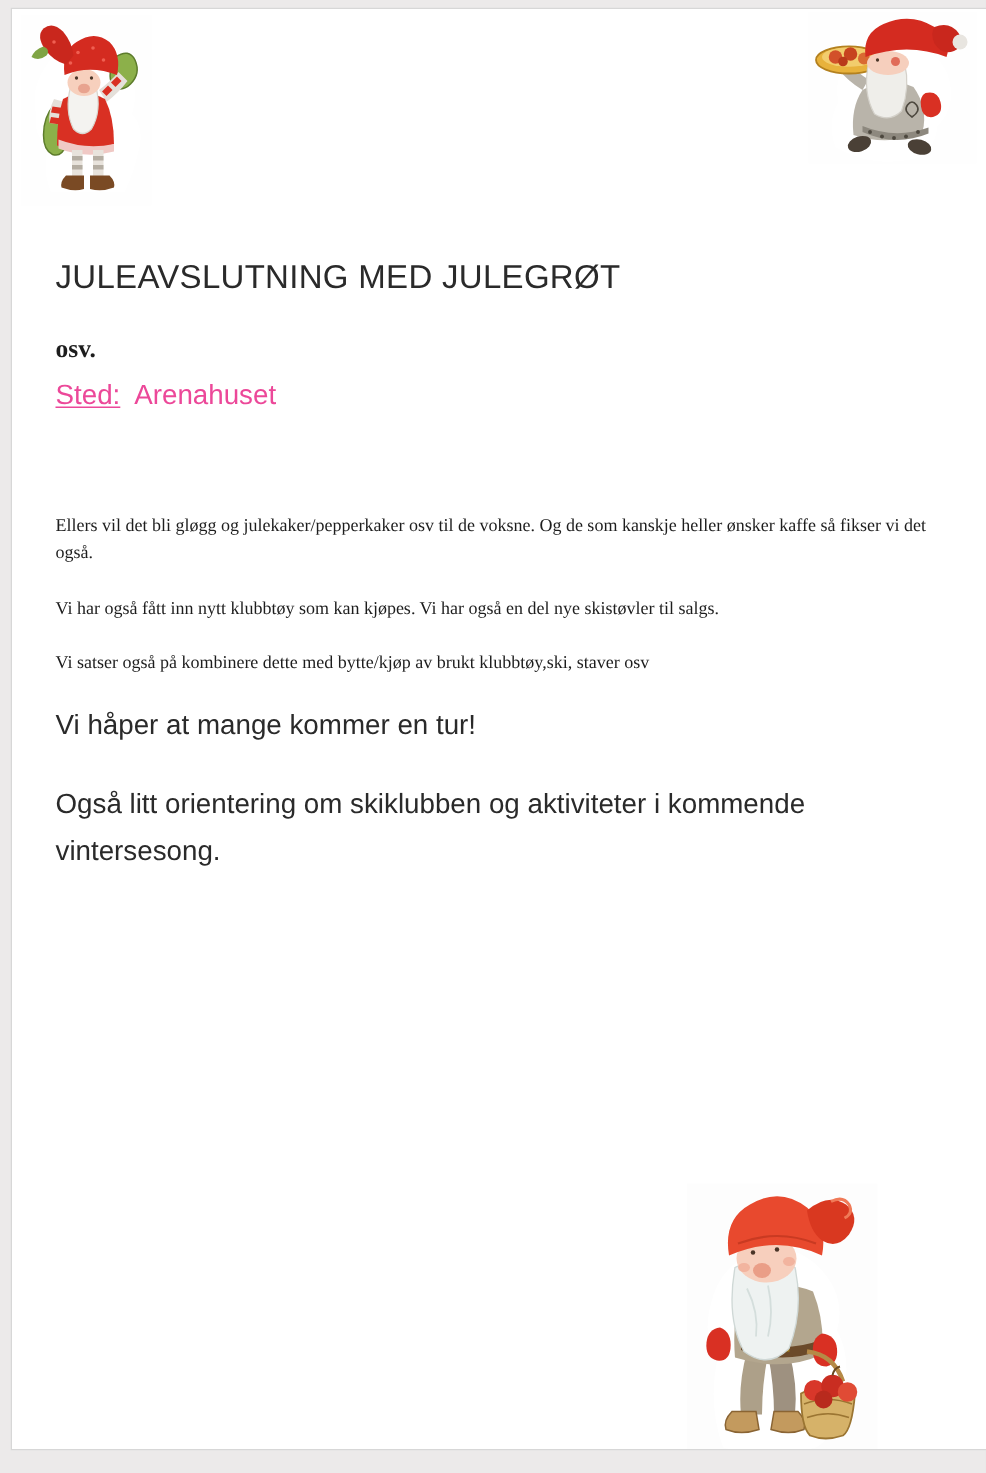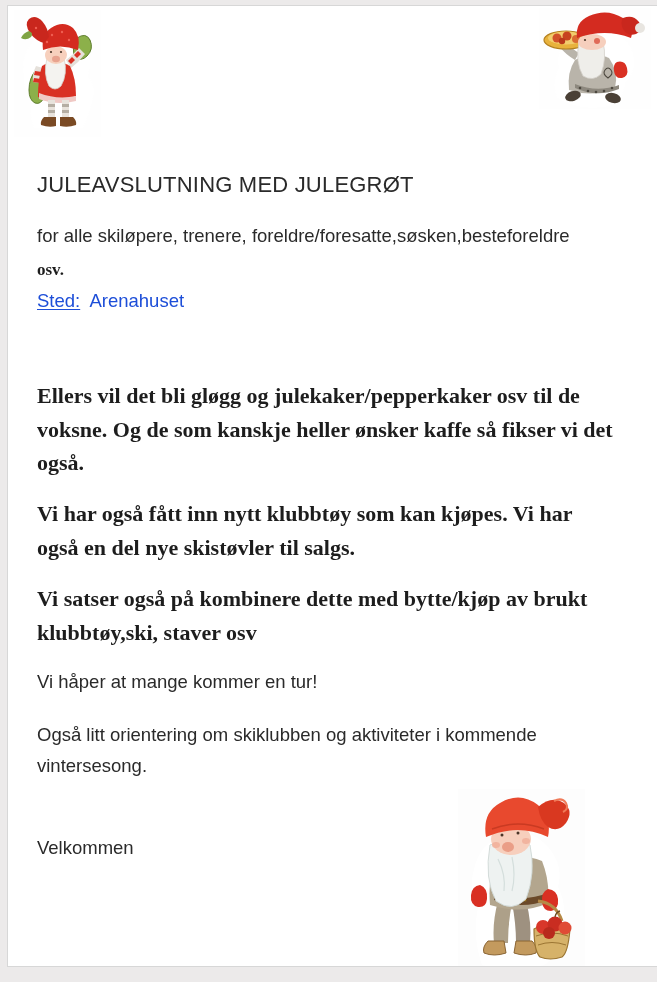--- a/index.html
+++ b/index.html
@@ -78,21 +78,21 @@
     font-size: 17px;
     font-weight: bold;
     color: #1d1d1d;
     margin: 0 0 6px 0;
     line-height: 1.4;
   }
 
   .meta-line {
     font-family: "Liberation Sans", sans-serif;
     font-size: 18.5px;
-    color: #1d4ed8;
+    color: #ec4899;
     margin: 0 0 19px 0;
     line-height: 1.4;
     white-space: pre;
   }
   .meta-label {
     text-decoration: underline;
     text-underline-offset: 2px;
   }
 
   .gap-block { height: 46px; }
@@ -100,25 +100,24 @@
   .body-sans {
     font-family: "Liberation Sans", sans-serif;
     font-size: 18.5px;
     color: #2a2a2a;
     line-height: 1.67;
     margin: 0 0 22px 0;
   }
 
   .body-serif {
     font-family: "Liberation Serif", serif;
-    font-size: 22px;
+    font-size: 12px;
     color: #1d1d1d;
     line-height: 1.52;
     margin: 0 0 18px 0;
-    font-weight: bold;
   }
 
   .sign-gap { height: 30px; }
 
   .sign-line {
     font-family: "Liberation Sans", sans-serif;
     font-size: 18.5px;
     color: #2a2a2a;
     line-height: 1.5;
     margin: 0 0 22px 0;
@@ -271,39 +270,37 @@
         <path d="M96 12 q8 -4 12 2 q3 6 -3 9" fill="none" stroke="#f07a58" stroke-width="2"></path>
 
         <path d="M34 40 q26 -10 52 0" fill="none" stroke="#c93a22" stroke-width="1.4"></path>
       </svg>
     </div>
 
     <div class="content">
 
       <h1 class="doc-title">JULEAVSLUTNING  MED JULEGRØT</h1>
 
-      <p class="lead">for  alle skiløpere, trenere, foreldre/foresatte,søsken,besteforeldre</p>
       <p class="lead-osv">osv.</p>
 
       <p class="meta-line"><span class="meta-label">Sted:</span><span>  Arenahuset</span></p>
 
 
       <div class="gap-block"></div>
 
 
       <p class="body-serif">Ellers vil det bli gløgg og julekaker/pepperkaker osv til de voksne. Og de som kanskje heller ønsker kaffe så fikser vi det  også.</p>
 
       <p class="body-serif">Vi har også fått inn nytt klubbtøy som kan kjøpes. Vi har også en del nye skistøvler til salgs.</p>
 
       <p class="body-serif">Vi satser også på kombinere dette  med  bytte/kjøp av brukt  klubbtøy,ski, staver osv</p>
 
       <p class="body-sans">Vi håper at mange kommer en tur!</p>
 
       <p class="body-sans">Også litt orientering om skiklubben og aktiviteter i kommende vintersesong.</p>
 
       <div class="sign-gap"></div>
 
-      <p class="sign-line">Velkommen</p>
 
 
     </div>
   </div>
 </div>
 
 </body></html>

